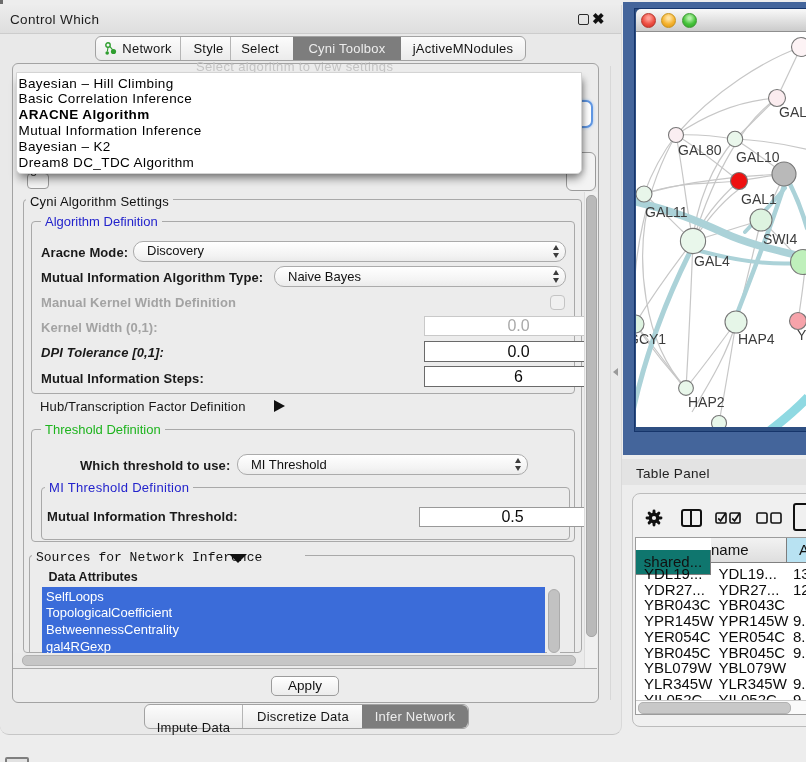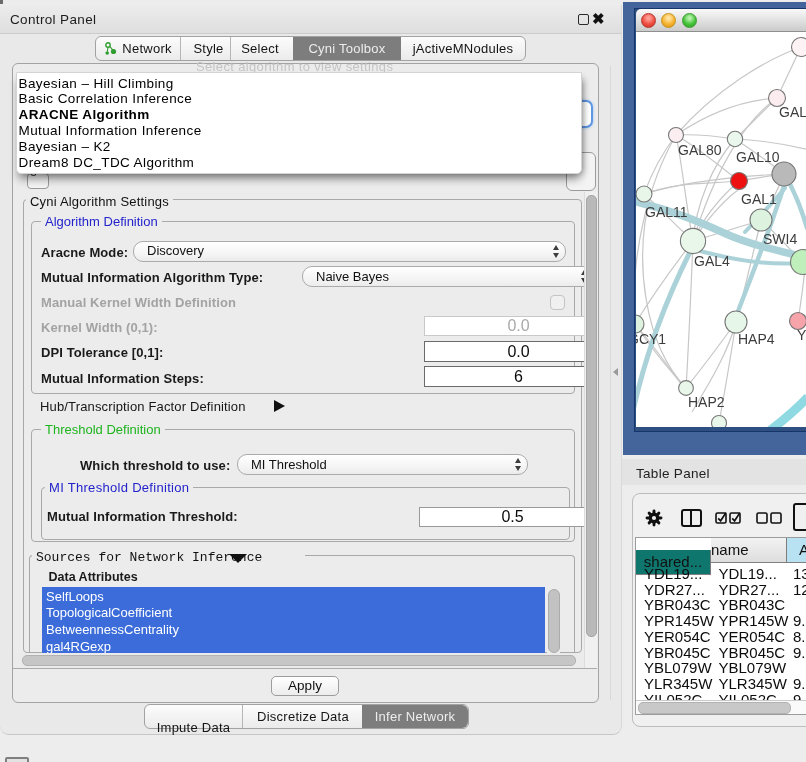--- a/index.html
+++ b/index.html
@@ -25,21 +25,21 @@
           font-size:13px;letter-spacing:0.25px;color:#141414;white-space:nowrap;}
 </style>
 </head>
 <body>
 <div id="stage">
 
   <div class="abs" id="cpwin" style="left:0;top:5px;width:621px;height:729px;background:#e9e9e9;
        border-bottom:1px solid #c6c6c6;border-right:1px solid #d9d9d9;border-radius:0 0 9px 9px;"></div>
   <div class="abs" style="left:0;top:0;width:3px;height:4px;background:#6b6b6b;"></div>
   <div class="abs" style="left:0;top:5px;width:621px;height:28px;background:linear-gradient(#ececec,#dedede);border-bottom:1px solid #cccccc;"></div>
-  <div class="abs" style="left:10px;top:12px;font-size:13.5px;letter-spacing:0.35px;color:#1d1d1d;">Control Panel</div>
+  <div class="abs" style="left:10px;top:12px;font-size:13.5px;letter-spacing:0.35px;color:#1d1d1d;">Control Which</div>
   <div class="abs" style="left:578px;top:14px;width:9px;height:9px;border:1.8px solid #2a2a2a;border-radius:2px;"></div>
   <div class="abs" style="left:592px;top:10px;font-size:15px;font-weight:bold;color:#111;">✖</div>
 
   <div class="abs" id="toptabs" style="left:95px;top:36px;width:429px;height:23px;border:1px solid #a2a2a2;
        border-radius:6px;background:linear-gradient(#fcfcfc,#ebebeb);">
     <div class="tabseg" style="left:0;width:84px;">
       <svg width="13" height="14" viewBox="0 0 13 14" style="margin-right:5px;">
         <circle cx="4" cy="3" r="2.2" fill="none" stroke="#2f9e2f" stroke-width="1.4"></circle>
         <circle cx="3.2" cy="11" r="1.8" fill="#2f9e2f"></circle>
         <circle cx="9.5" cy="9.5" r="2.6" fill="#2f9e2f"></circle>
@@ -68,29 +68,29 @@
 
   <div class="abs groupbox" style="left:31px;top:221px;width:542px;height:171px;">
     <span class="gtitle" style="left:9px;color:#2323cc;">Algorithm Definition</span>
   </div>
   <div class="abs lbl" style="left:41px;top:245px;">Aracne Mode:</div>
   <div class="abs combo" style="left:133px;top:240.5px;width:431px;height:19px;">
     <span class="ctext">Discovery</span>
       <span class="spin"></span>
     </div>
   <div class="abs lbl" style="left:41px;top:270px;">Mutual Information Algorithm Type:</div>
-  <div class="abs combo" style="left:274px;top:266px;width:290px;height:19px;margin-left:28px;">
+  <div class="abs combo" style="left:274px;top:266px;width:290px;height:19px;">
     <span class="ctext">Naive Bayes</span>
       <span class="spin"></span>
     </div>
   <div class="abs lblgray" style="left:41px;top:295px;">Manual Kernel Width Definition</div>
   <div class="abs" style="left:550px;top:295px;width:13px;height:13px;border:1.5px solid #c4c4c4;border-radius:4px;background:#f0f0f0;"></div>
   <div class="abs lblgray" style="left:41px;top:320px;">Kernel Width (0,1):</div>
   <div class="abs tfield" style="left:424px;top:316px;width:137px;height:18px;line-height:18px;background:#fff;border-color:#c9c9c9;color:#a9a9a9;">0.0</div>
-  <div class="abs lbl" style="left:41px;top:345px;">DPI Tolerance [0,1]:</div>
+  <div class="abs lbl" style="left:41px;top:345px;font-style:italic;">DPI Tolerance [0,1]:</div>
   <div class="abs tfield" style="left:424px;top:341px;width:137px;height:19px;line-height:19px;">0.0</div>
   <div class="abs lbl" style="left:41px;top:371px;">Mutual Information Steps:</div>
   <div class="abs tfield" style="left:424px;top:366px;width:137px;height:19px;line-height:19px;">6</div>
 
   <div class="abs" style="left:40px;top:399px;font-size:13px;letter-spacing:0.15px;color:#161616;">Hub/Transcription Factor Definition</div>
   <div class="abs" style="left:274px;top:400px;width:0;height:0;border-top:6.5px solid transparent;border-bottom:6.5px solid transparent;border-left:11px solid #111;"></div>
 
   <div class="abs groupbox" style="left:31px;top:429px;width:542px;height:111px;">
     <span class="gtitle" style="left:9px;color:#1eb41e;">Threshold Definition</span>
   </div>

